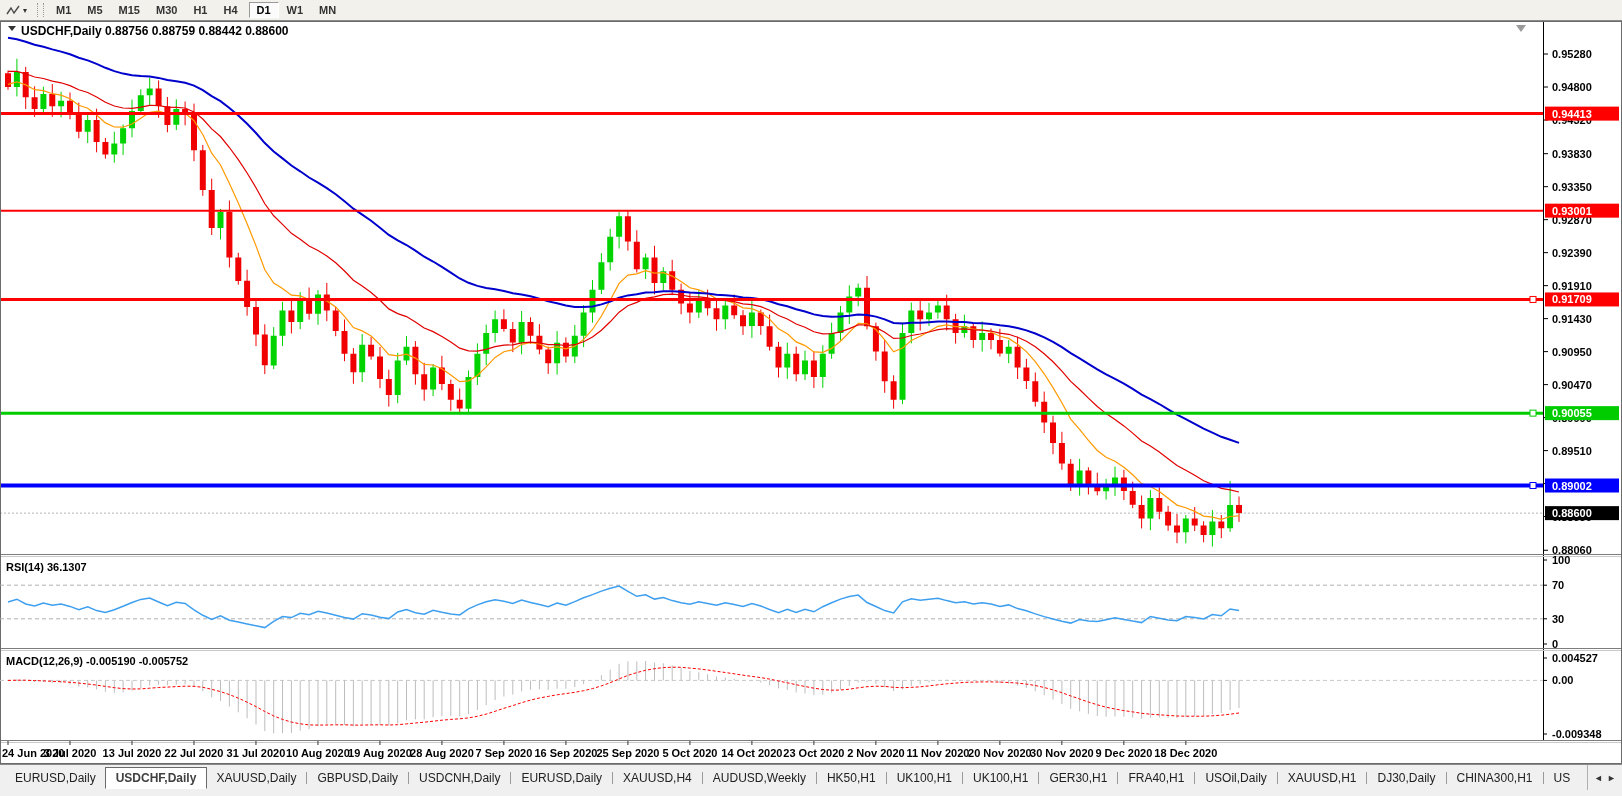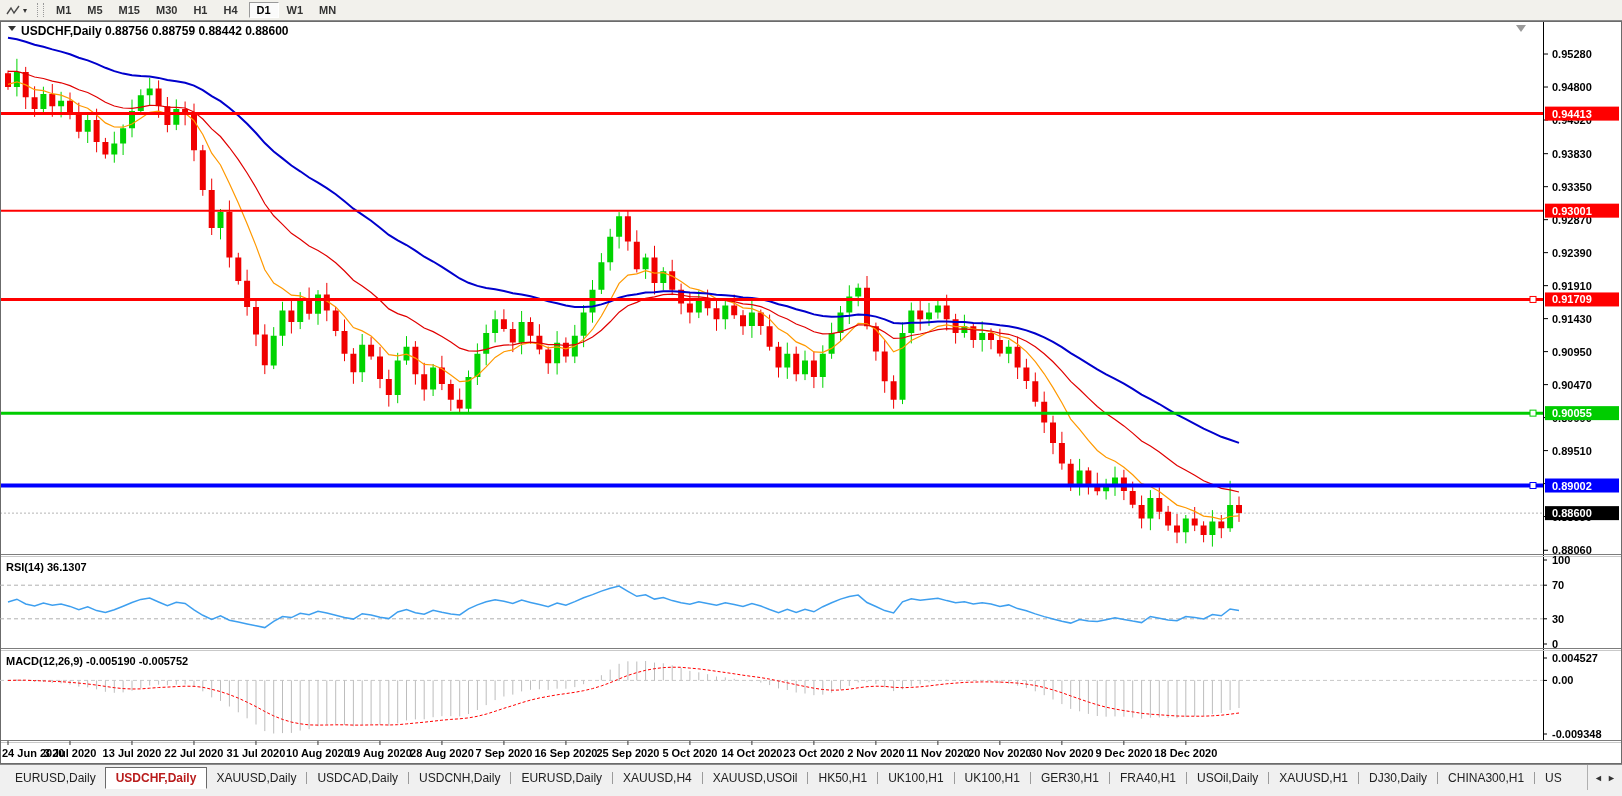--- a/index.html
+++ b/index.html
@@ -21,21 +21,21 @@
   .axis-txt{font-size:11px;font-weight:700;fill:#000;}
   .badge-txt{font-size:11px;font-weight:700;fill:#fff;}
   .date-txt{font-size:11px;font-weight:700;fill:#000;}
   .head-txt{font-size:12px;font-weight:700;fill:#000;}
   .sub-txt{font-size:11px;font-weight:700;fill:#000;}
   
   #tabbar{position:absolute;left:0;top:764px;width:1622px;height:26px;background:#f0f0f0;
           border-top:1px solid #8a8a8a;display:flex;align-items:center;}
   #tabstrip{display:flex;align-items:center;height:100%;overflow:hidden;flex:1;padding-left:6px;text-align:right;}
   .tab{padding:4px 9px;font-size:12px;color:#222;white-space:nowrap;cursor:pointer;flex:none;}
-  .tab.active{background:#fff;border:1px solid #6a6a6a;border-bottom-color:#fff;font-weight:700;color:#b91c1c;
+  .tab.active{background:#fff;border:1px solid #6a6a6a;border-bottom-color:#fff;font-weight:700;color:#404040;
               padding:3px 10px;}
   .tabdiv{width:1px;height:12px;background:#9a9a9a;margin:0 1px;flex:none;}
   #tabarrows{flex:none;width:34px;height:100%;border-left:1px solid #b0b0b0;display:flex;align-items:center;justify-content:center;gap:4px;}
   .arrbtn{font-size:9px;color:#333;cursor:pointer;line-height:10px;}
   #understrip{position:absolute;left:0;top:790px;width:1622px;height:6px;background:#f0f0f0;}
 </style>
 </head>
 <body>
 
 <div id="app">
@@ -212,29 +212,29 @@
     <text class="sub-txt" x="6" y="571">RSI(14) 36.1307</text>
     <text class="sub-txt" x="6" y="665">MACD(12,26,9) -0.005190 -0.005752</text>
   </svg>
 
   <div id="tabbar">
     <div id="tabstrip">
         <span class="tab">EURUSD,Daily</span>
         <span class="tab active">USDCHF,Daily</span>
         <span class="tab">XAUUSD,Daily</span>
         <span class="tabdiv"></span>
-        <span class="tab">USDCAD,Daily</span>
+        <span class="tab">GBPUSD,Daily</span>
         <span class="tabdiv"></span>
         <span class="tab">USDCNH,Daily</span>
         <span class="tabdiv"></span>
         <span class="tab">EURUSD,Daily</span>
         <span class="tabdiv"></span>
         <span class="tab">XAUUSD,H4</span>
         <span class="tabdiv"></span>
-        <span class="tab">XAUUSD,USOil</span>
+        <span class="tab">AUDUSD,Weekly</span>
         <span class="tabdiv"></span>
         <span class="tab">HK50,H1</span>
         <span class="tabdiv"></span>
         <span class="tab">UK100,H1</span>
         <span class="tabdiv"></span>
         <span class="tab">UK100,H1</span>
         <span class="tabdiv"></span>
         <span class="tab">GER30,H1</span>
         <span class="tabdiv"></span>
         <span class="tab">FRA40,H1</span>

